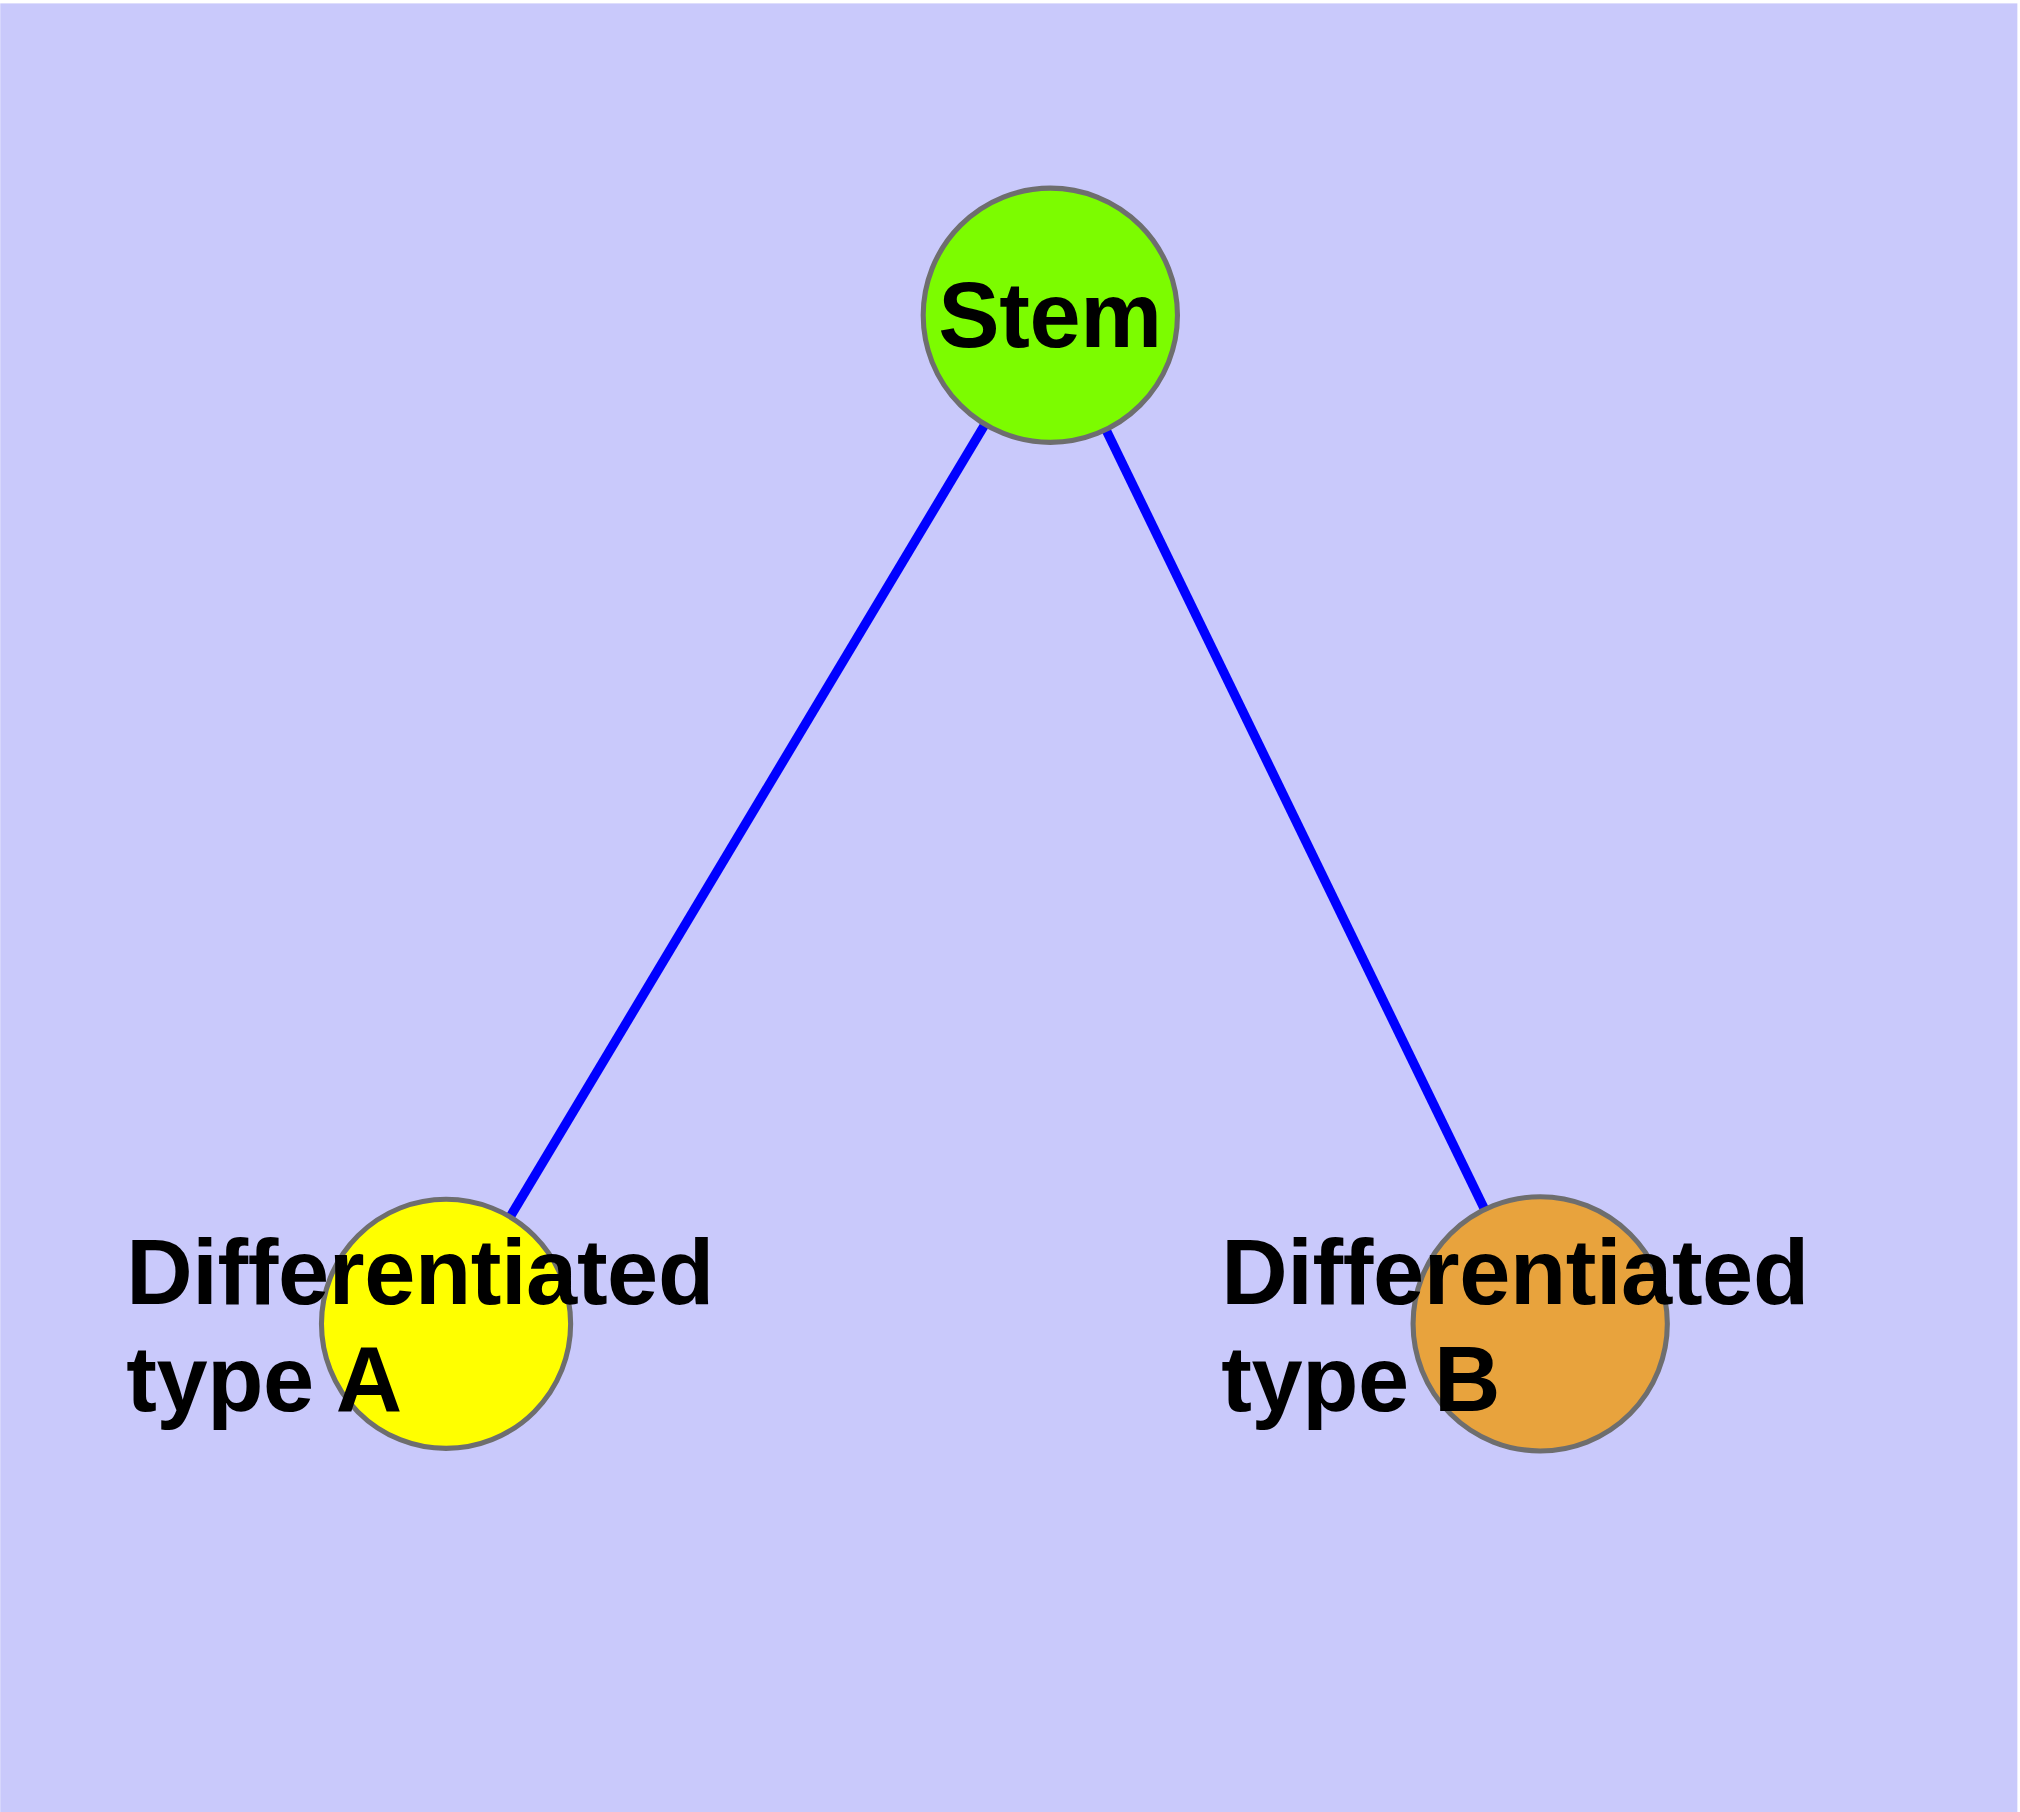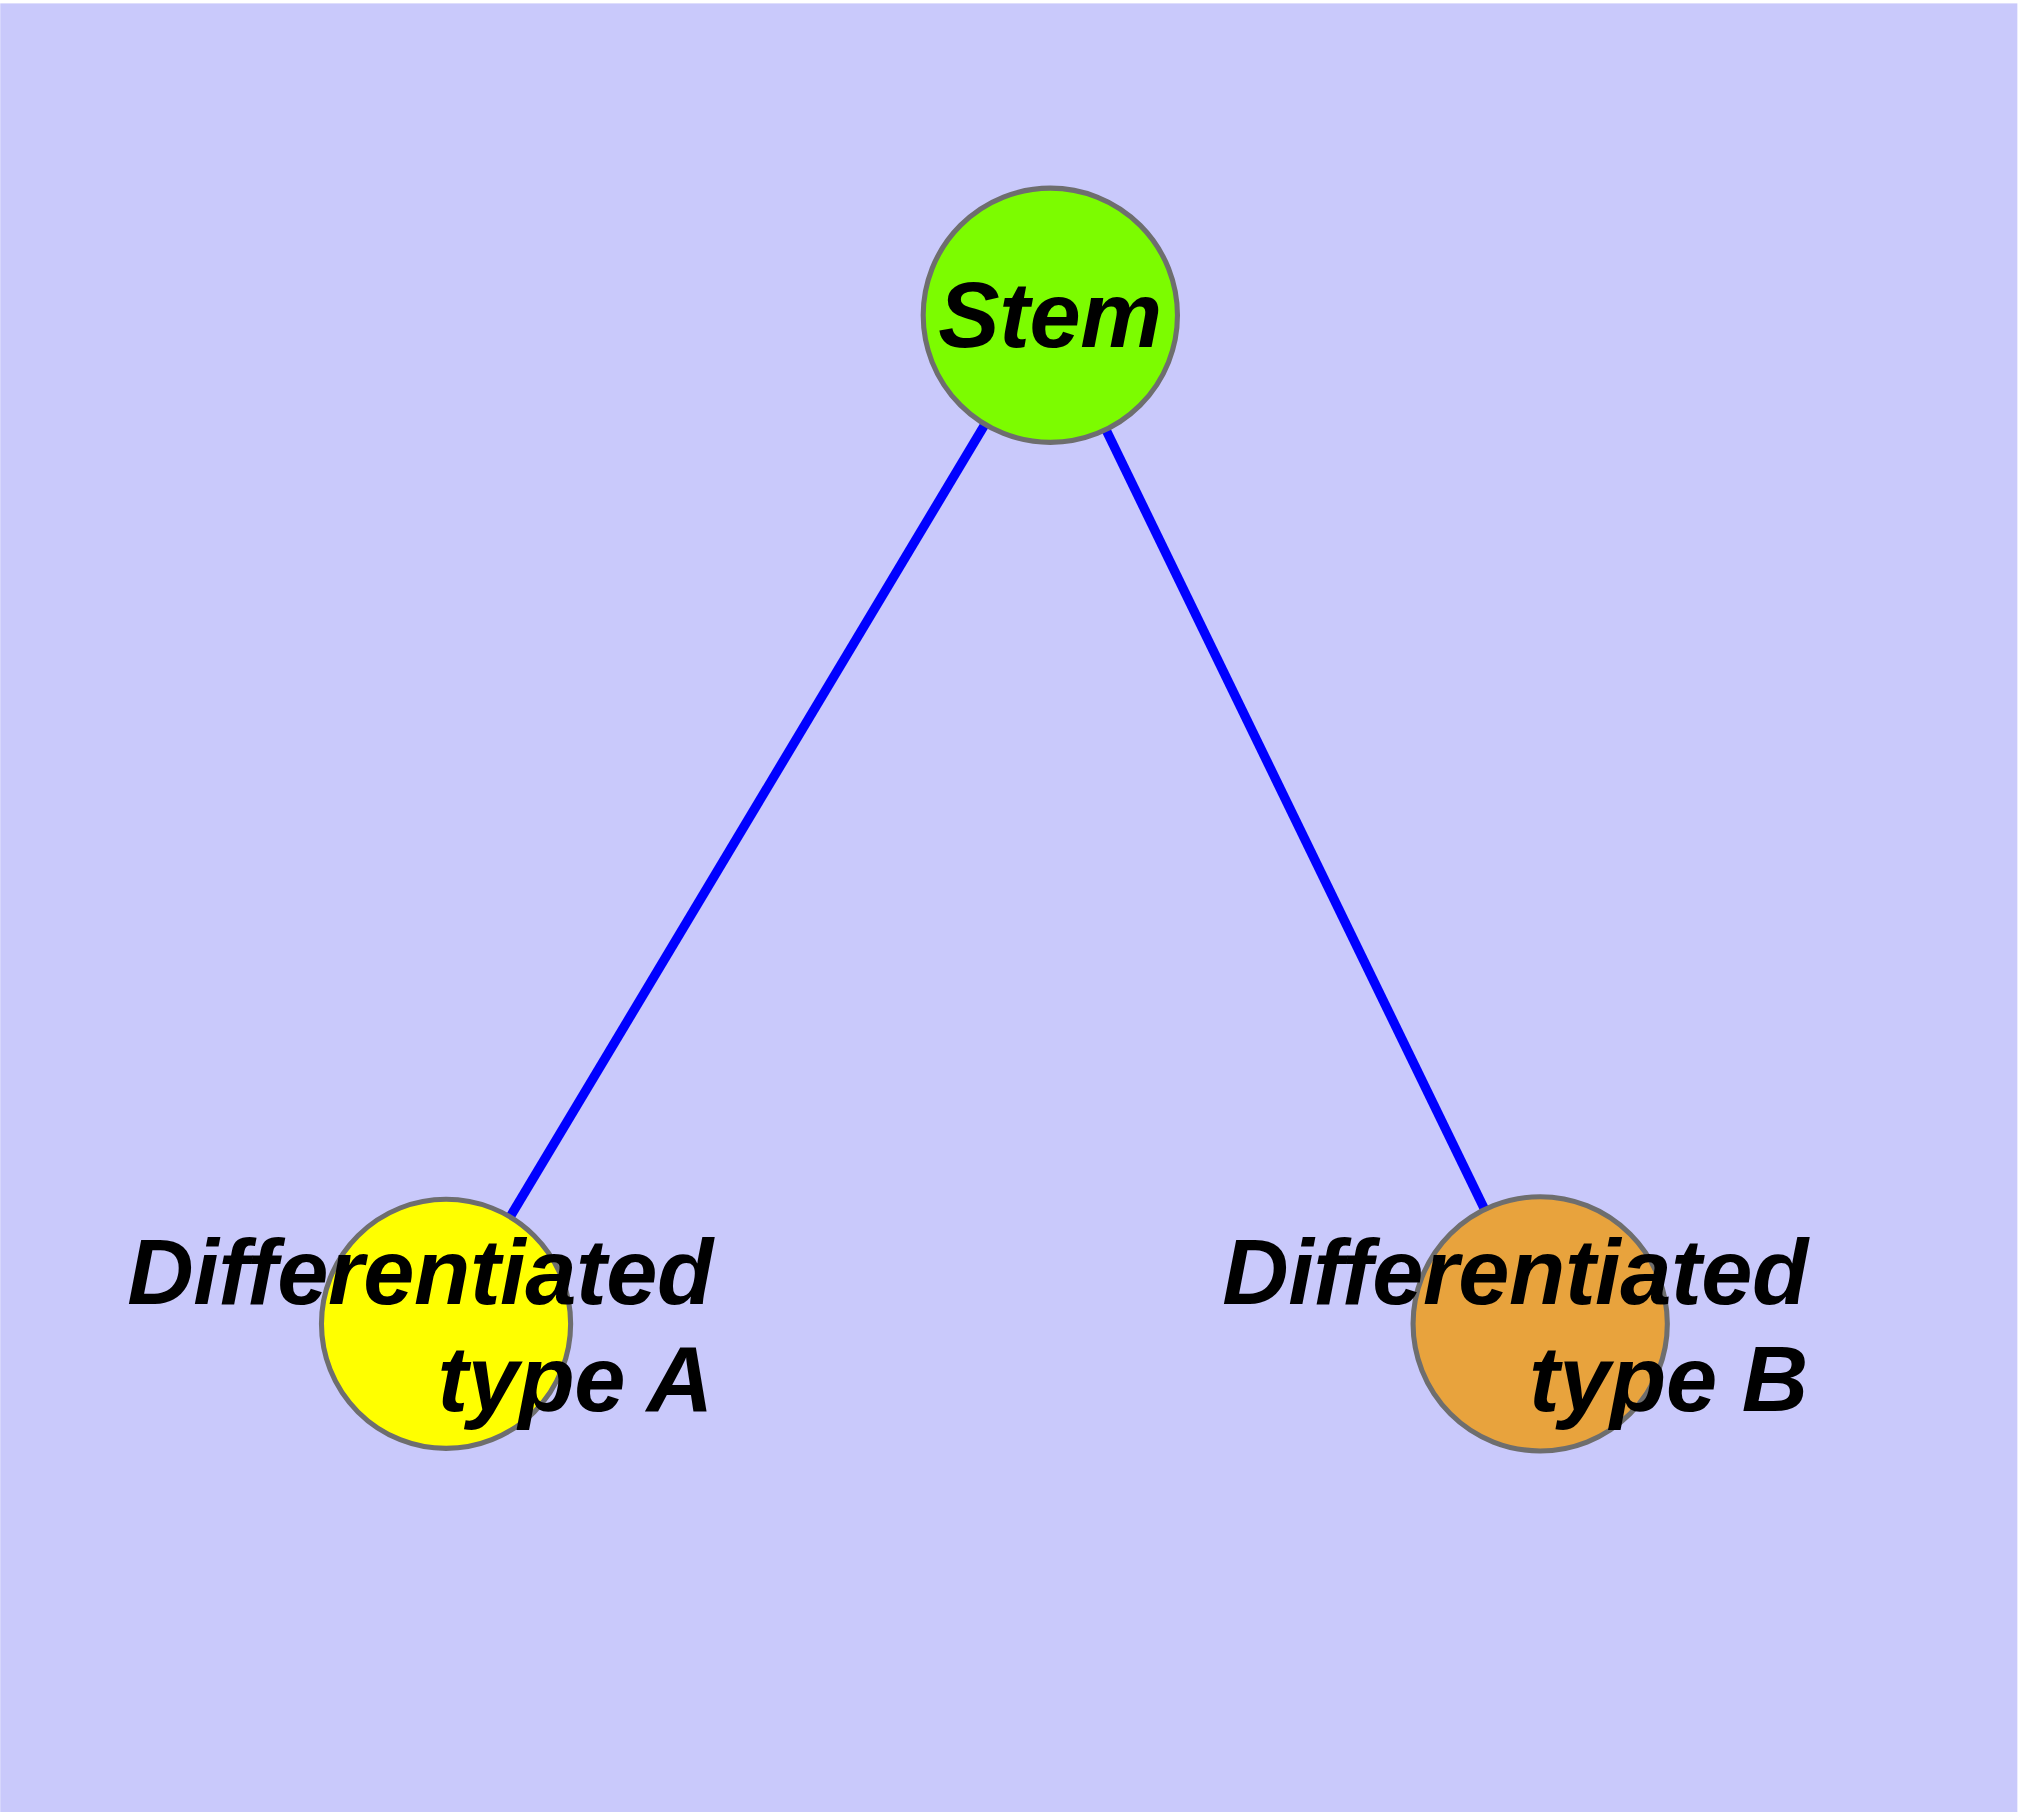--- a/index.html
+++ b/index.html
@@ -23,29 +23,28 @@
     position: absolute;
     left: 0;
     top: 0;
     width: 2021px;
     height: 1812px;
     display: block;
   }
   .node-label {
     position: absolute;
     transform: translate(-50%, -50%);
-    text-align: right;
+    text-align: left;
     font-family: "Liberation Sans", sans-serif;
     font-weight: bold;
     color: #000000;
     white-space: pre;
     line-height: 1.16;
     pointer-events: none;
     letter-spacing: -0.4px;
-    font-style: italic;
   }
   .node-label.big {
     font-size: 92px;
   }
 </style>
 </head>
 <body>
 
 <div id="graph-canvas" style="background: rgb(255, 255, 255);">
 

